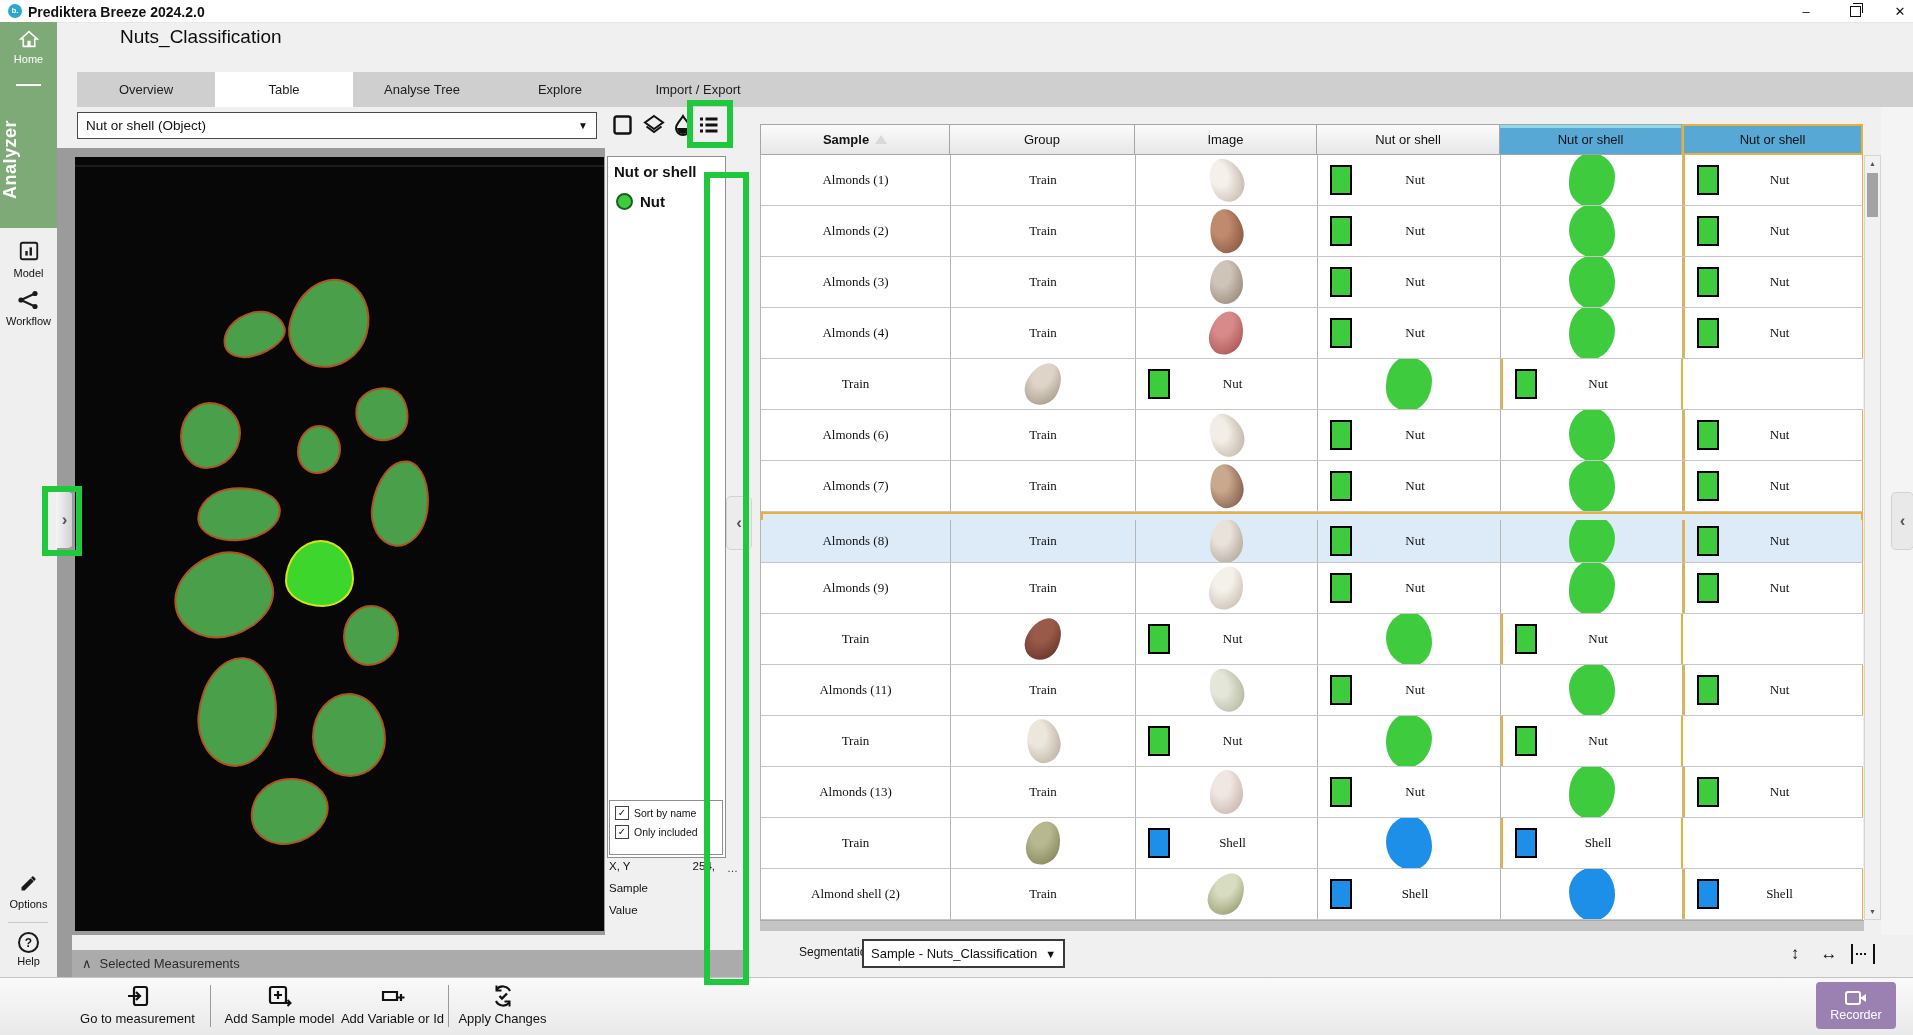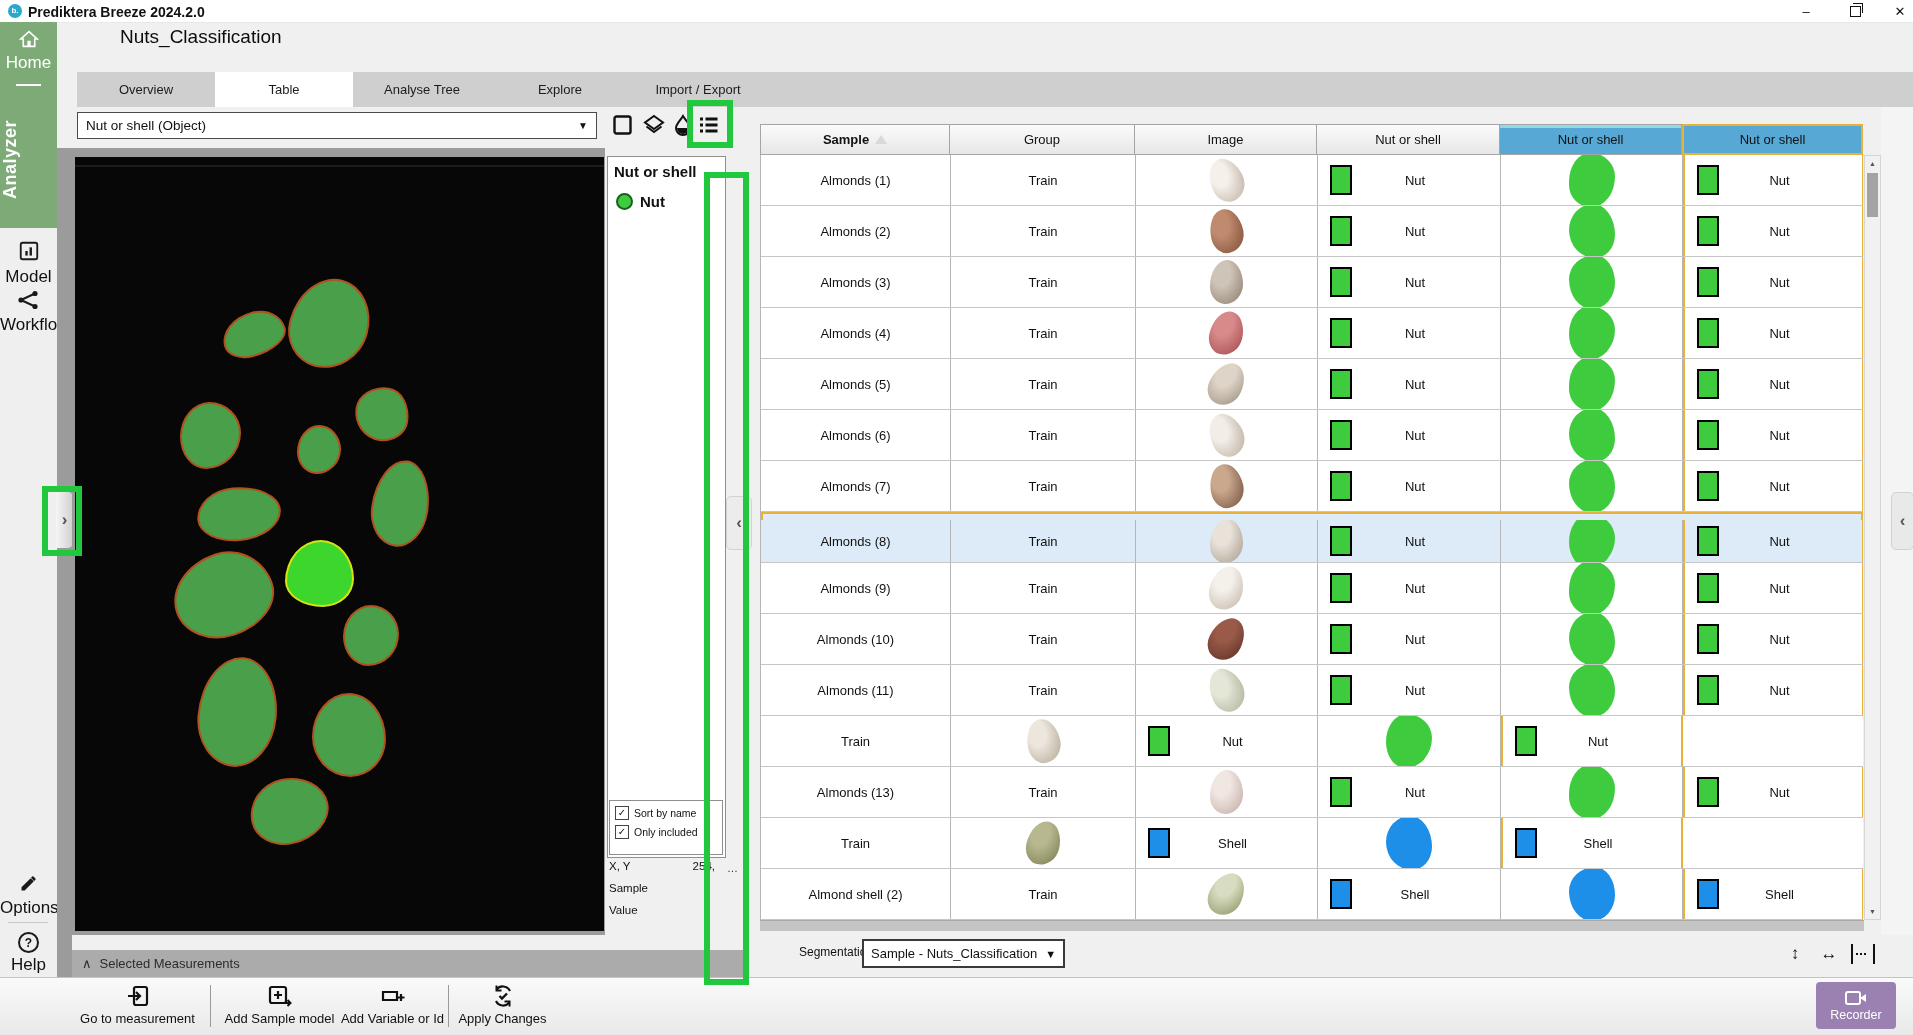--- a/index.html
+++ b/index.html
@@ -15,21 +15,21 @@
   .winbtn{top:0;width:34px;height:22px;display:flex;align-items:center;justify-content:center;
           font-size:13px;color:#111;cursor:default;}
   .winbtn.min{left:1789px;} .winbtn.res{left:1838px;} .winbtn.cls{left:1887px;width:26px;}
   .restore-glyph{width:9px;height:9px;border:1px solid #111;position:relative;background:#fff;}
   .restore-glyph:before{content:"";position:absolute;left:2px;top:-4px;width:9px;height:9px;border:1px solid #111;border-left:none;border-bottom:none;}
 
   
   .sidebar{left:0;top:22px;width:57px;height:1013px;background:#efefef;}
   .rail{left:0;top:0;width:57px;height:206px;background:var(--sidebar,#7daa77);}
   .side-item{width:57px;text-align:center;color:#111;}
-  .side-item .lbl{display:block;font-size:17px;margin-top:2px;}
+  .side-item .lbl{display:block;font-size:11px;margin-top:2px;}
   .home-item{position:absolute;left:0;top:8px;color:#fff;}
   .home-item .lbl{color:#fff;}
   .rail-divider{position:absolute;left:16px;top:62px;width:25px;height:2px;background:#ffffff;}
   .rail-label{position:absolute;left:0;top:72px;width:57px;height:130px;color:#fff;font-size:18px;font-weight:700;
               writing-mode:vertical-rl;transform:rotate(180deg);text-align:center;letter-spacing:.5px;}
   .model-item{position:absolute;left:0;top:218px;}
   .workflow-item{position:absolute;left:0;top:268px;}
   .options-item{position:absolute;left:0;top:851px;}
   .side-divider{position:absolute;left:8px;top:900px;width:40px;height:1px;background:#c9c9c9;}
   .help-item{position:absolute;left:0;top:910px;}
@@ -81,21 +81,21 @@
   
   .grid-cols{display:grid;grid-template-columns:190px 185px 182px 183px 182px 181px;}
   .thead{left:760px;top:124px;width:1103px;height:31px;}
   .th{background:linear-gradient(#fbfbfb,#e7e7e7);border:1px solid #a5a5a5;border-left:none;box-sizing:border-box;
       display:flex;align-items:center;justify-content:center;font-size:13px;gap:6px;}
   .th:first-child{border-left:1px solid #a5a5a5;font-weight:700;}
   .th.sel-blue{background:var(--header_blue,#58a8d6);box-shadow:inset 0 3px 0 #90d9e9;}
   .th.sel-active{background:var(--header_blue,#58a8d6);border:2px solid var(--selection_yellow,#e8b23a);box-shadow:none;}
   .sort-tri{width:0;height:0;border-left:6px solid transparent;border-right:6px solid transparent;border-bottom:9px solid #d9d9d9;}
   .tbody{left:760px;top:155px;width:1103px;height:765px;overflow:hidden;background:#fff;border-left:1px solid #b5b5b5;box-sizing:border-box;}
-  .trow{height:50px;border-bottom:1px solid #c6c6c6;position:relative;background:#fff;}
+  .trow{height:50px;border-bottom:1px solid #c6c6c6;position:relative;background:#fff;font-family:Liberation Serif, serif;}
   .trow .td{border-right:1px solid #b5b5b5;box-sizing:border-box;display:flex;align-items:center;justify-content:center;font-size:13px;overflow:hidden;}
   .trow .td.c5{border-left:2px solid var(--selection_yellow,#e8b23a);border-right:2px solid var(--selection_yellow,#e8b23a);}
   .trow.selected{background:var(--selection_row,#dcebf7);box-shadow:inset 0 0 0 2px var(--selection_yellow,#e8b23a);}
   .trow.selected .td{background:var(--selection_row,#dcebf7);margin-top:8px;}
   .td.c3,.td.c5{justify-content:flex-start;}
   .sq{width:22px;height:30px;border:2px solid #000;box-sizing:border-box;margin-left:12px;background:var(--nut,#3ecc3e);flex:none;}
   .trow.shell .sq{background:var(--shell,#1e8fe8);}
   .cl{flex:1;text-align:center;margin-right:22px;}
   .almond{width:33px;height:44px;display:block;border-radius:52% 48% 55% 45% / 60% 55% 45% 40%;}
   .mask{width:46px;height:54px;display:block;background:var(--nut,#3ecc3e);}
@@ -420,23 +420,20 @@
         </div>
       <div class="td c4">
           <span class="mask" style="border-radius: 44% 56% 58% 42% / 52% 44% 56% 48%;"></span>
         </div>
       <div class="td c5">
           <span class="sq"></span>
           <span class="cl">Nut</span>
         </div>
     </div>
       <div class="trow grid-cols nut">
-      <div class="td c0">
-          <span>Almonds (5)</span>
-        </div>
       <div class="td c1">
           <span>Train</span>
         </div>
       <div class="td c2">
           <span class="almond" style="background: radial-gradient(at 35% 30%, rgb(222, 213, 200) 30%, rgb(154, 140, 124)); transform: rotate(26deg);"></span>
         </div>
       <div class="td c3">
           <span class="sq"></span>
           <span class="cl">Nut</span>
         </div>
@@ -530,23 +527,20 @@
         </div>
       <div class="td c4">
           <span class="mask" style="border-radius: 46% 54% 52% 48% / 55% 45% 58% 42%;"></span>
         </div>
       <div class="td c5">
           <span class="sq"></span>
           <span class="cl">Nut</span>
         </div>
     </div>
       <div class="trow grid-cols nut">
-      <div class="td c0">
-          <span>Almonds (10)</span>
-        </div>
       <div class="td c1">
           <span>Train</span>
         </div>
       <div class="td c2">
           <span class="almond" style="background: radial-gradient(at 35% 30%, rgb(154, 90, 74) 30%, rgb(90, 46, 34)); transform: rotate(26deg);"></span>
         </div>
       <div class="td c3">
           <span class="sq"></span>
           <span class="cl">Nut</span>
         </div>

